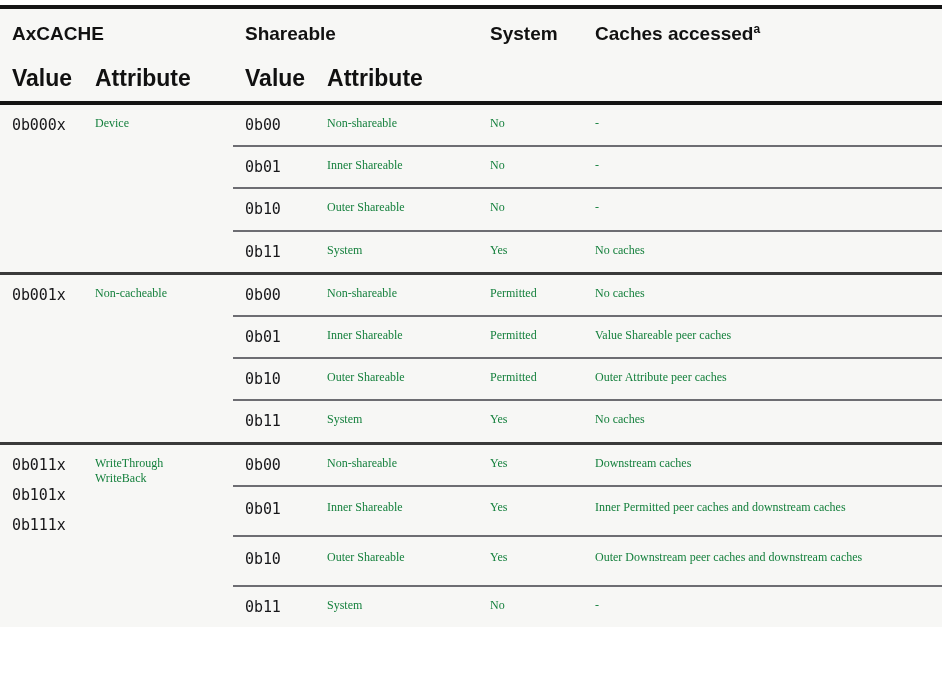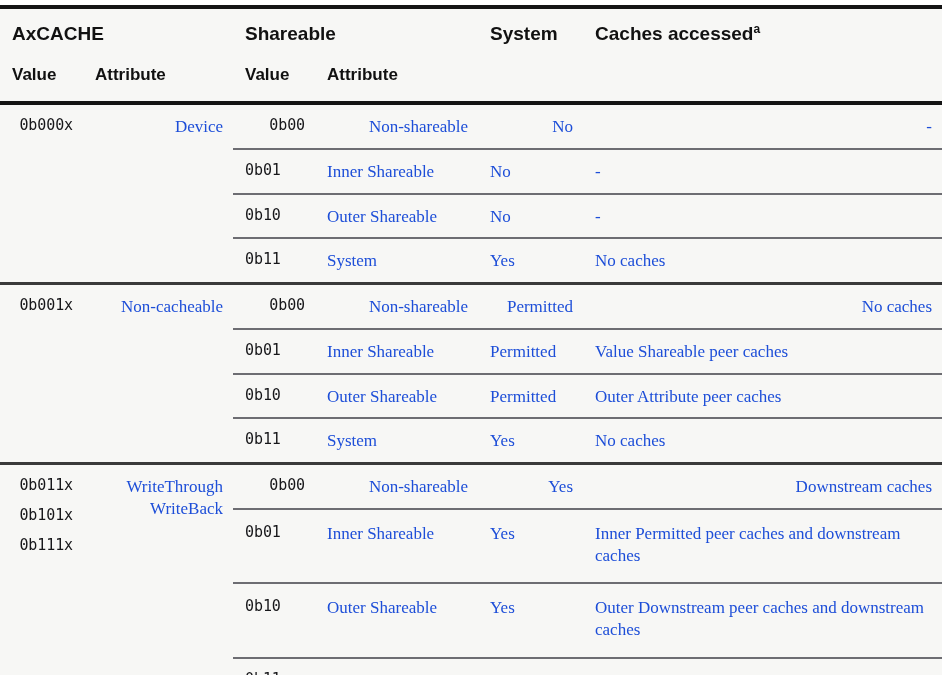--- a/index.html
+++ b/index.html
@@ -43,51 +43,51 @@
     color: #111111;
     text-align: left;
     padding: 0;
     vertical-align: top;
     background: #f7f7f5;
   }
   .hdr-top th { height: 48px; padding: 14px 6px 0 12px; }
   .hdr-sub th {
     height: 46px;
     padding: 8px 6px 0 12px;
-    font-size: 17px;
+    font-size: 23px;
     border-bottom: 4px solid #141414;
   }
   .hdr-sub th.blank { border-bottom: 4px solid #141414; }
   sup.fn {
     font-size: 12px;
     vertical-align: super;
     line-height: 0;
   }
 
   tbody td {
     font-family: "Liberation Serif", serif;
-    font-size: 17px;
-    color: #1d4ed8;
+    font-size: 12px;
+    color: #15803d;
     vertical-align: top;
     padding: 11px 10px 10px 12px;
     background: #f7f7f5;
     line-height: 1.28;
   }
   td.mono {
     font-family: "DejaVu Sans Mono", monospace;
     font-size: 15px;
     letter-spacing: -0.1px;
     color: #17171a;
   }
   td.mono .vline { display: block; margin-bottom: 11px; }
   td.mono .vline:last-child { margin-bottom: 0; }
   td.attr1 .aline { display: block; }
 
   
-  tr.group-start > td { border-top: 3px solid #3a3a3a; text-align: right; }
+  tr.group-start > td { border-top: 3px solid #3a3a3a; }
   
   tr.sub > td.rule { border-top: 2px solid #6d6d72; margin-top: 48px; }
 
   tr.tall td { padding-top: 13px; padding-bottom: 16px; }
 </style>
 </head>
 <body>
 
 <div id="page">
   <div class="table-wrap">

